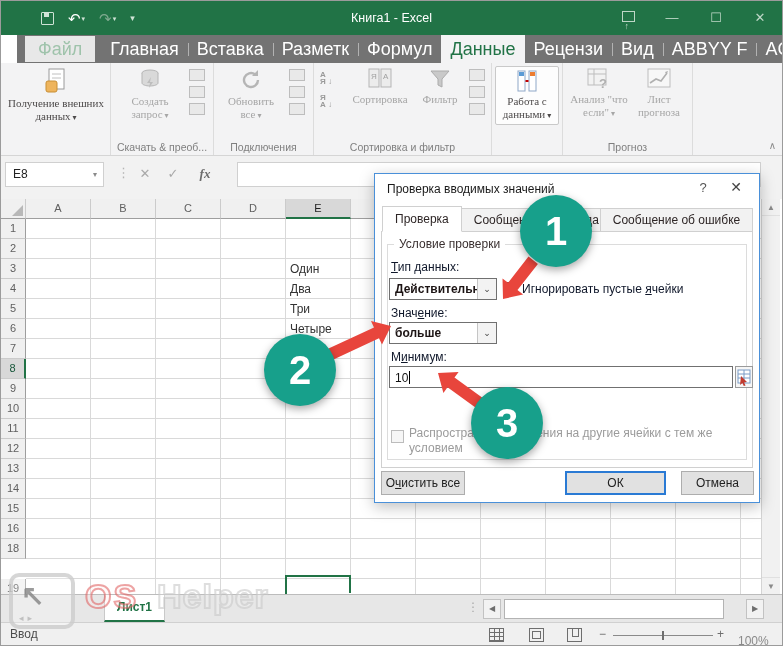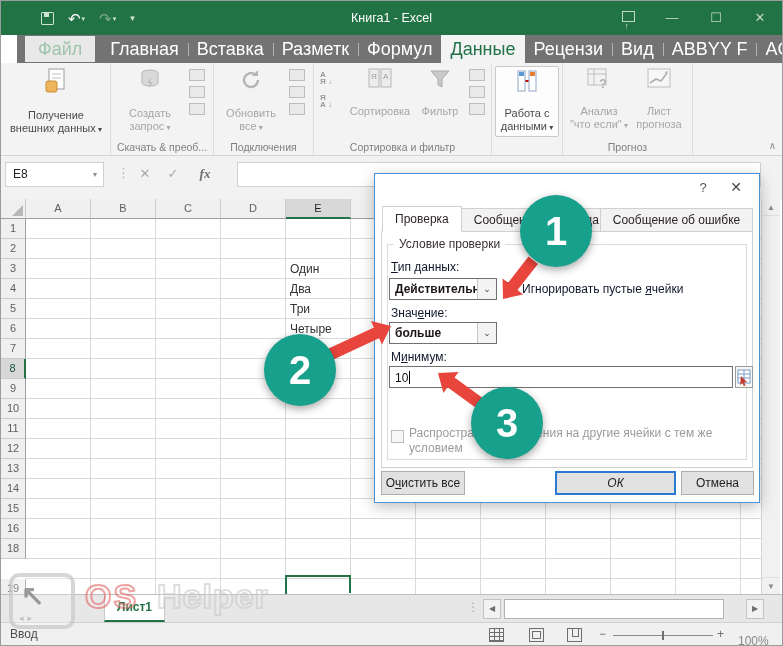--- a/index.html
+++ b/index.html
@@ -32,21 +32,21 @@
   .bulb:after{content:"";position:absolute;left:1.5px;top:7px;width:3px;height:3px;background:#fff;}
   .person{display:inline-block;width:10px;height:12px;position:relative;}
   .person:before{content:"";position:absolute;left:2.5px;top:0;width:5px;height:5px;border:1.2px solid #fff;border-radius:50%;}
   .person:after{content:"";position:absolute;left:0;top:6px;width:10px;height:6px;border:1.2px solid #fff;border-bottom:none;border-radius:5px 5px 0 0;}
 
   
   .ribbon{position:absolute;left:0;top:62px;width:100%;height:93px;background:#f3f3f4;border-bottom:1px solid #d5d5d5;font-size:11px;color:#4d4a4a;}
   .rgroup{position:absolute;top:0;height:92px;border-right:1px solid #dcdcdc;}
   .glabel{position:absolute;left:0;right:0;bottom:2px;text-align:center;font-size:10.5px;color:#7f7f7f;white-space:nowrap;overflow:hidden;}
   .bigbtn{position:absolute;top:4px;display:flex;flex-direction:column;align-items:center;text-align:center;line-height:13px;}
-  .bigbtn .txt{margin-top:14px;}
+  .bigbtn .txt{margin-top:2px;font-family:Liberation Serif, serif;}
   .bigbtn.dis{color:#a6a6a6;}
   .drop:after{content:" ▾";font-size:8px;color:inherit;}
   .hl{background:#fdfdfd;border:1px solid #c9c9c9;border-radius:2px;}
   .smallstack{position:absolute;display:flex;flex-direction:column;gap:5px;align-items:center;}
   .sicon{width:16px;height:12px;border:1px solid #bdbdbd;background:#e9e9e9;}
   .sortletters{font-size:8px;line-height:7px;color:#9a9a9a;font-weight:bold;display:flex;align-items:center;}
   .chevup{position:absolute;right:6px;bottom:4px;color:#8a8a8a;font-size:10px;}
 
   
   .fbar{position:absolute;left:0;top:155px;width:100%;height:43px;background:#f2f2f2;}
@@ -343,20 +343,21 @@
         <span class="handle"></span>
       </div>
   </div>
 
   <div class="vscroll">
     <div class="vs-btn vs-up">▲</div>
     <div class="vs-btn vs-dn">▼</div>
   </div>
 
   <div class="dialog">
+    <div class="dlg-title">Проверка вводимых значений</div>
     <div class="dlg-help">?</div>
     <div class="dlg-close">✕</div>
     <div class="dlg-tabs">
       <span class="dtab active">Проверка</span>
       <span class="dtab" style="max-width:140px;">Сообщение для ввода</span>
       <span class="dtab">Сообщение об ошибке</span>
     </div>
     <div class="dlg-page"></div>
     <div class="fgroup">
       <span class="fgroup-lbl">Условие проверки</span>
@@ -384,21 +385,21 @@
           <rect x="1" y="2" width="12" height="13" fill="#fff" stroke="#7a9cc6"></rect>
           <line x1="1" y1="6" x2="13" y2="6" stroke="#7a9cc6"></line>
           <line x1="1" y1="10" x2="13" y2="10" stroke="#7a9cc6"></line>
           <line x1="7" y1="2" x2="7" y2="15" stroke="#7a9cc6"></line>
           <path d="M4 8l6 6-3 .4 1.6 3-1.8.6-1.4-3L3 17z" fill="#c23b2e"></path>
         </svg>
     </div>
     <div class="chk dis" style="left:16px;top:256px;"></div>
     <div class="dislabel">Распространить изменения на другие ячейки с тем же условием</div>
     <div class="dbtn" style="left:6px;width:84px;"><span>О</span><span class="key">ч</span><span>истить все</span></div>
-    <div class="dbtn okfocus" style="left:180px;width:121px;font-style:italic;">ОК</div>
+    <div class="dbtn okfocus" style="left:190px;width:101px;">ОК</div>
     <div class="dbtn" style="left:306px;width:73px;">Отмена</div>
   </div>
 
   <svg class="annlayer" viewBox="0 0 783 646">
     <polygon points="527.5,255.5 507.1,281.7 501.5,277.4 502,298 522.1,293.4 516.5,289.1 536.9,262.9" fill="#E8453C"></polygon>
     <polygon points="332.5,358.4 378.0,337.2 381.0,343.6 390,325 370.0,320.0 373.0,326.4 327.5,347.6" fill="#E8453C"></polygon>
     <polygon points="482.8,397.7 453.5,376.5 457.6,370.9 437,372 442.4,391.9 446.5,386.3 475.8,407.5" fill="#E8453C"></polygon>
   </svg>
 
   <div class="circle" style="left:519px;top:194px;background:#17A08B;">1</div>

